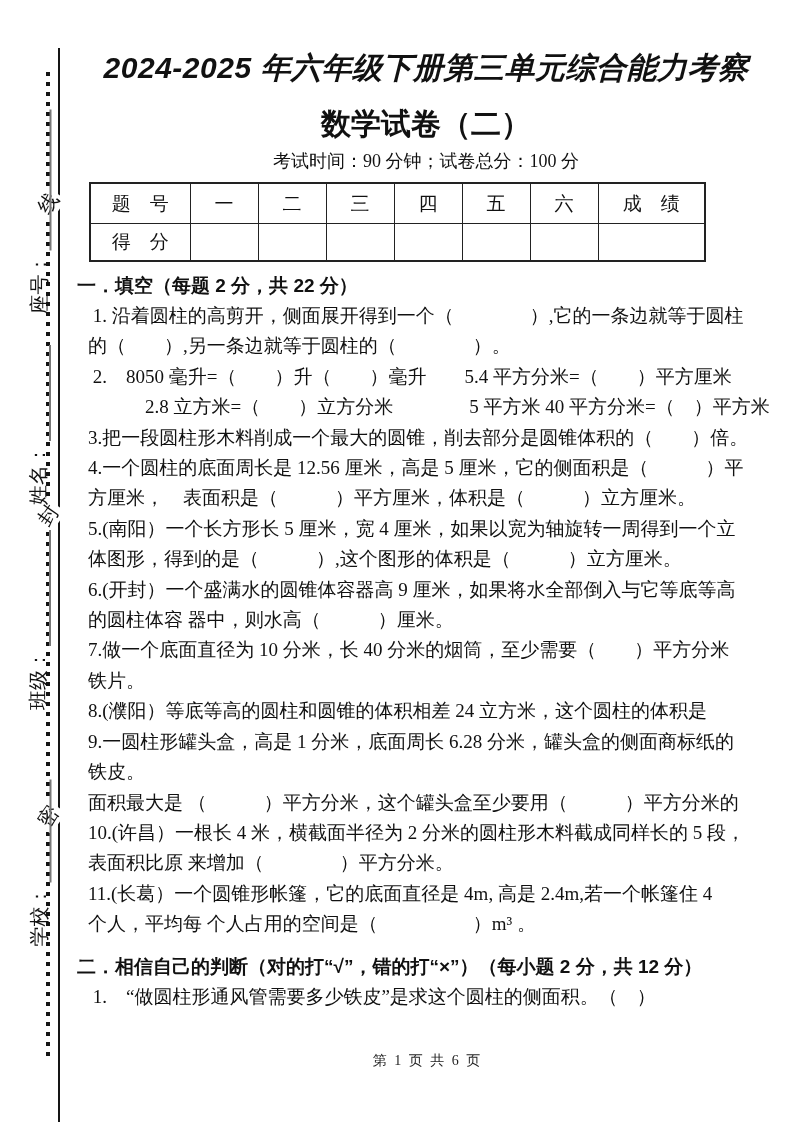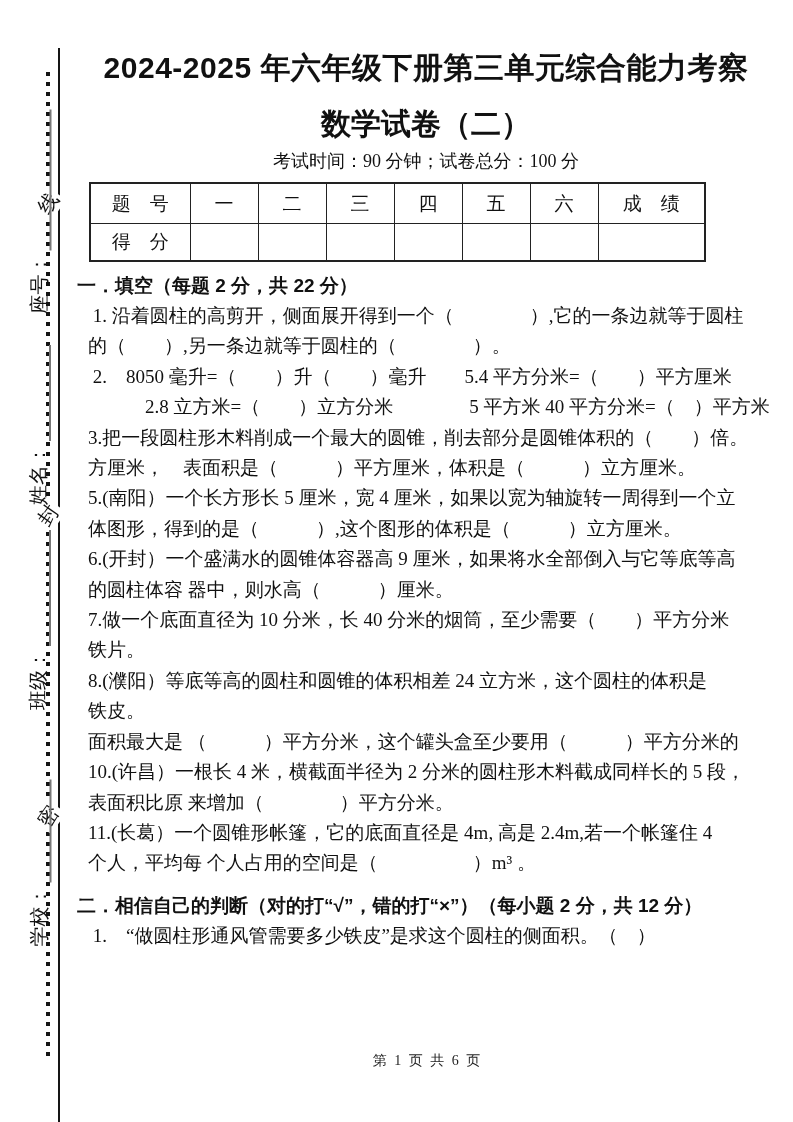--- a/index.html
+++ b/index.html
@@ -68,20 +68,21 @@
     width: 702px;
   }
   .title1 {
     margin: 48px 0 0 0;
     text-align: center;
     font-family: "Liberation Sans", sans-serif;
     font-weight: bold;
     font-size: 30px;
     line-height: 40px;
     letter-spacing: 0.5px;
+    font-style: italic;
   }
   .title2 {
     margin: 18px 0 0 0;
     text-align: center;
     font-family: Liberation Serif, serif;
     font-weight: bold;
     font-size: 30px;
     line-height: 36px;
   }
   .exam-info {
@@ -200,28 +201,30 @@
     </tbody>
       </table>
 
     <div class="sec-title">一．填空（每题 2 分，共 22 分）</div>
     <div class="qlines">
         <div class="qline"> 1. 沿着圆柱的高剪开，侧面展开得到一个（　　　　）,它的一条边就等于圆柱</div>
         <div class="qline">的（　　）,另一条边就等于圆柱的（　　　　）。</div>
         <div class="qline"> 2.　8050 毫升=（　　）升（　　）毫升　　5.4 平方分米=（　　）平方厘米</div>
         <div class="qline">　　　2.8 立方米=（　　）立方分米　　　　5 平方米 40 平方分米=（　）平方米</div>
         <div class="qline">3.把一段圆柱形木料削成一个最大的圆锥，削去部分是圆锥体积的（　　）倍。</div>
+        <div class="qline">4.一个圆柱的底面周长是 12.56 厘米，高是 5 厘米，它的侧面积是（　　　）平</div>
         <div class="qline">方厘米，　表面积是（　　　）平方厘米，体积是（　　　）立方厘米。</div>
         <div class="qline">5.(南阳）一个长方形长 5 厘米，宽 4 厘米，如果以宽为轴旋转一周得到一个立</div>
         <div class="qline">体图形，得到的是（　　　）,这个图形的体积是（　　　）立方厘米。</div>
         <div class="qline">6.(开封）一个盛满水的圆锥体容器高 9 厘米，如果将水全部倒入与它等底等高</div>
         <div class="qline">的圆柱体容 器中，则水高（　　　）厘米。</div>
         <div class="qline">7.做一个底面直径为 10 分米，长 40 分米的烟筒，至少需要（　　）平方分米</div>
         <div class="qline">铁片。</div>
         <div class="qline">8.(濮阳）等底等高的圆柱和圆锥的体积相差 24 立方米，这个圆柱的体积是</div>
+        <div class="qline">9.一圆柱形罐头盒，高是 1 分米，底面周长 6.28 分米，罐头盒的侧面商标纸的</div>
         <div class="qline">铁皮。</div>
         <div class="qline">面积最大是 （　　　）平方分米，这个罐头盒至少要用（　　　）平方分米的</div>
         <div class="qline">10.(许昌）一根长 4 米，横截面半径为 2 分米的圆柱形木料截成同样长的 5 段，</div>
         <div class="qline">表面积比原 来增加（　　　　）平方分米。</div>
         <div class="qline">11.(长葛）一个圆锥形帐篷，它的底面直径是 4m, 高是 2.4m,若一个帐篷住 4</div>
         <div class="qline">个人，平均每 个人占用的空间是（　　　　　）m³ 。</div>
       </div>
 
     <div class="sec-title sec2">二．相信自己的判断（对的打“√”，错的打“×”）（每小题 2 分，共 12 分）</div>
     <div class="qlines">

